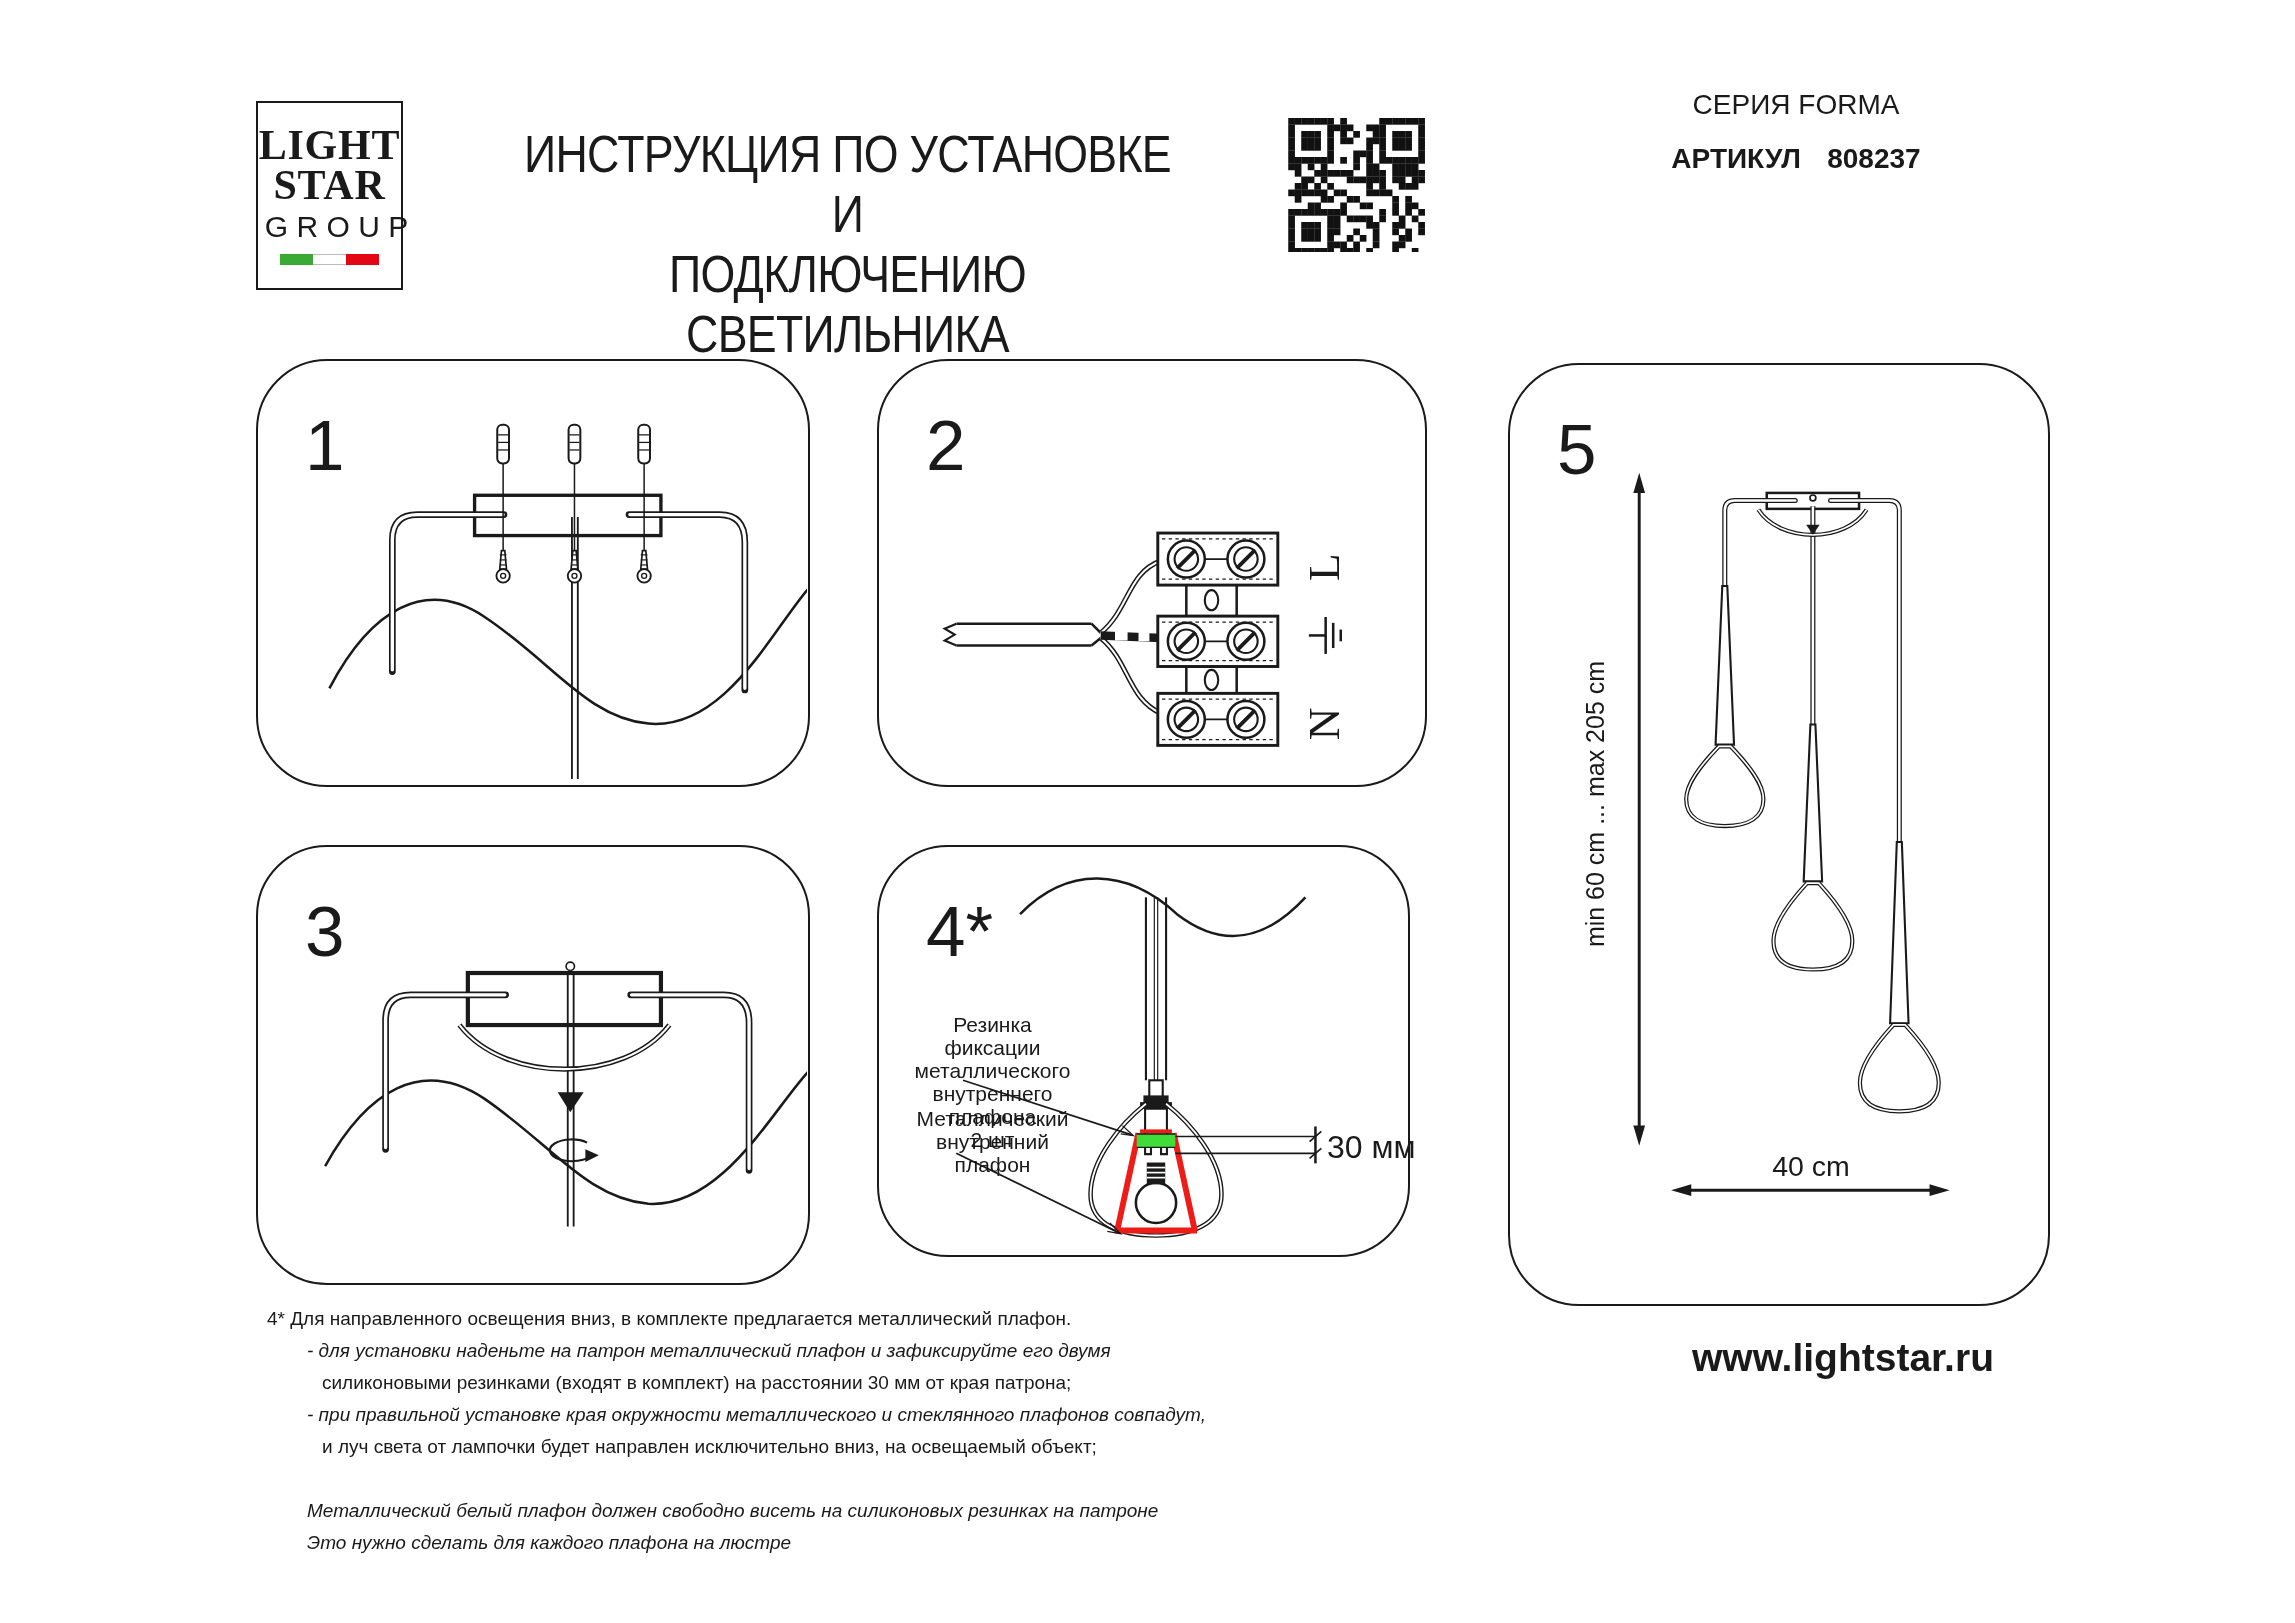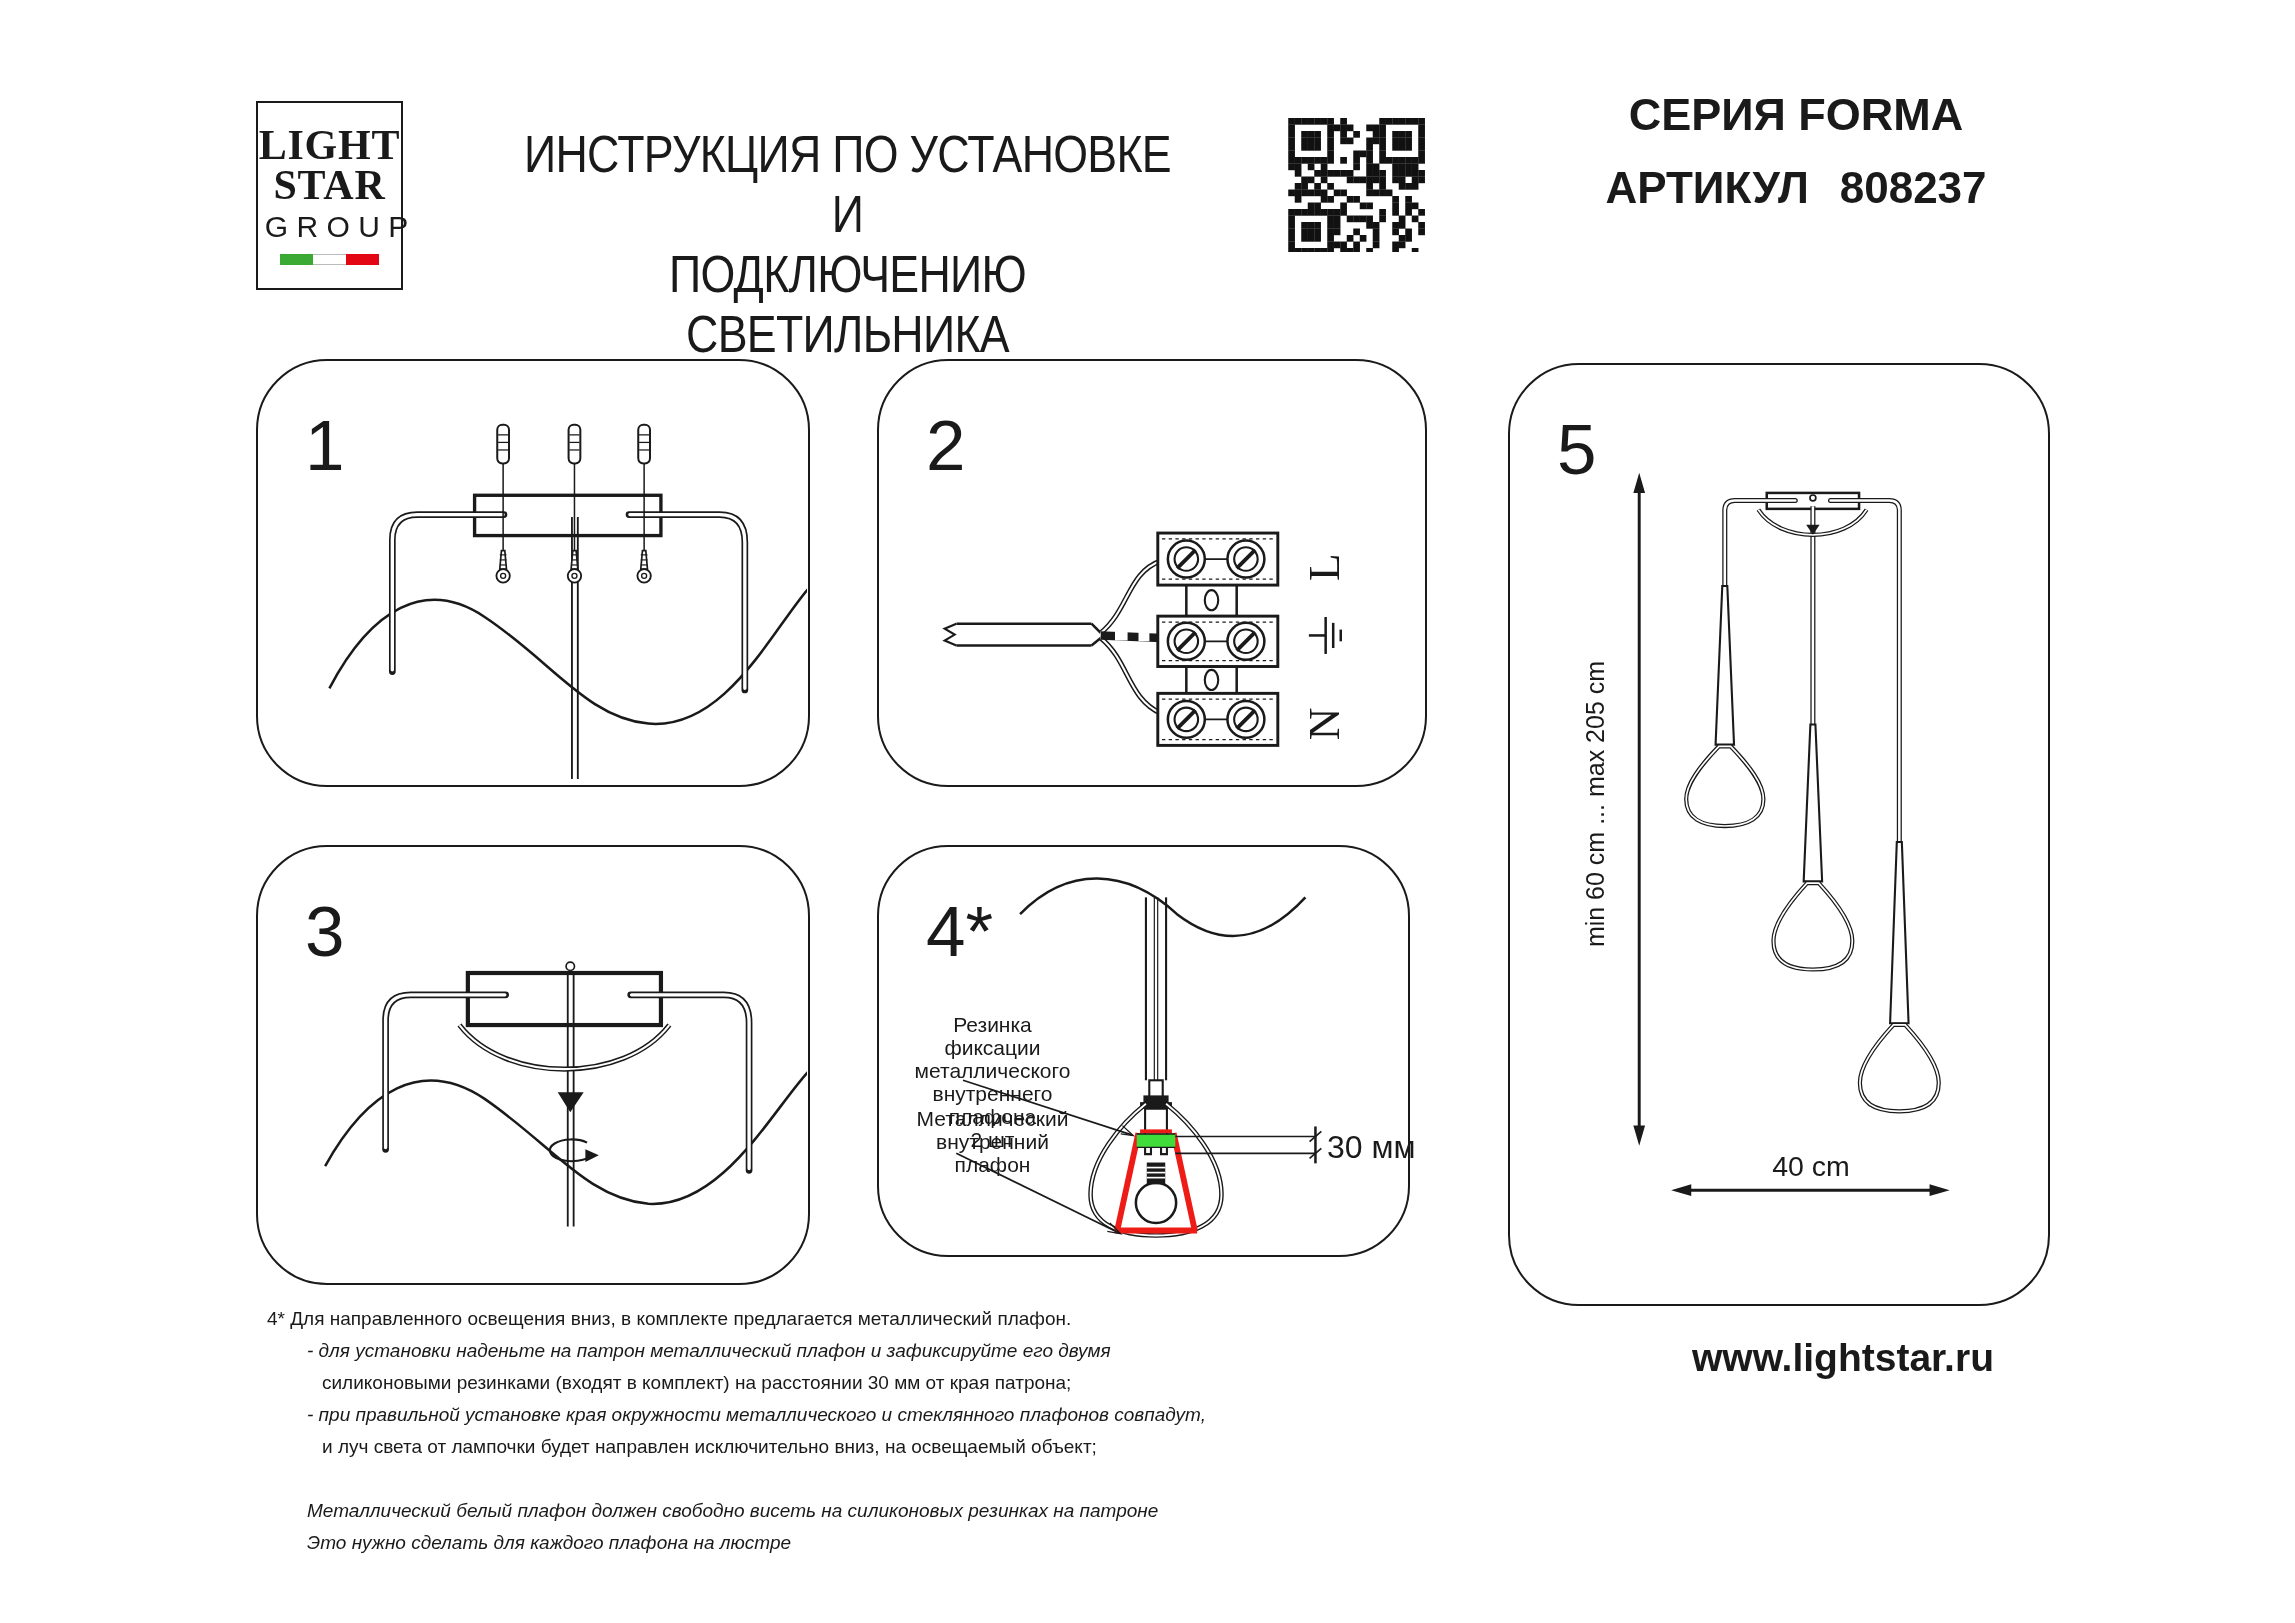--- a/index.html
+++ b/index.html
@@ -11,22 +11,22 @@
             text-align:center;box-sizing:border-box;padding-top:22px;}
   .logo-line{font-family:"Liberation Serif",serif;font-weight:bold;font-size:42px;line-height:40px;letter-spacing:0.8px;}
   .logo-group{font-size:30px;letter-spacing:8.4px;margin-top:5px;margin-left:6.7px;font-weight:400;}
   .flag{width:99px;height:11px;margin:10px auto 0 auto;display:flex;}
   .flag div{flex:1;height:100%;}
   .flag .mid{border-top:0.8px solid #bbb;border-bottom:0.8px solid #bbb;box-sizing:border-box;}
   .main-title{left:453px;top:124px;width:789px;text-align:center;font-weight:normal;
               font-size:52px;line-height:60px;letter-spacing:-0.8px;}
   .main-title div{transform:scaleX(.86);}
   .series-block{left:1578px;top:89px;width:436px;text-align:center;}
-  .series-label{font-size:45px;font-weight:bold;letter-spacing:0;}
-  .article-row{margin-top:22px;font-size:44px;font-weight:bold;}
+  .series-label{font-size:28px;font-weight:normal;letter-spacing:0;}
+  .article-row{margin-top:22px;font-size:28px;font-weight:bold;}
   .article-row span{display:inline-block;}
   .article-num{margin-left:18.5px;}
   
   .panel{border:2.5px solid #1a1a1a;border-radius:71px;box-sizing:border-box;}
   .panel-num{position:absolute;left:47px;top:49px;font-size:71px;font-weight:400;line-height:1;}
   .panel svg{position:absolute;left:0;top:0;}
   .ln{stroke:#1a1a1a;fill:none;}
   .wfill{fill:#ffffff;}
   .tube-i{stroke:#ffffff;fill:none;}
   .blk{fill:#1a1a1a;stroke:none;}

